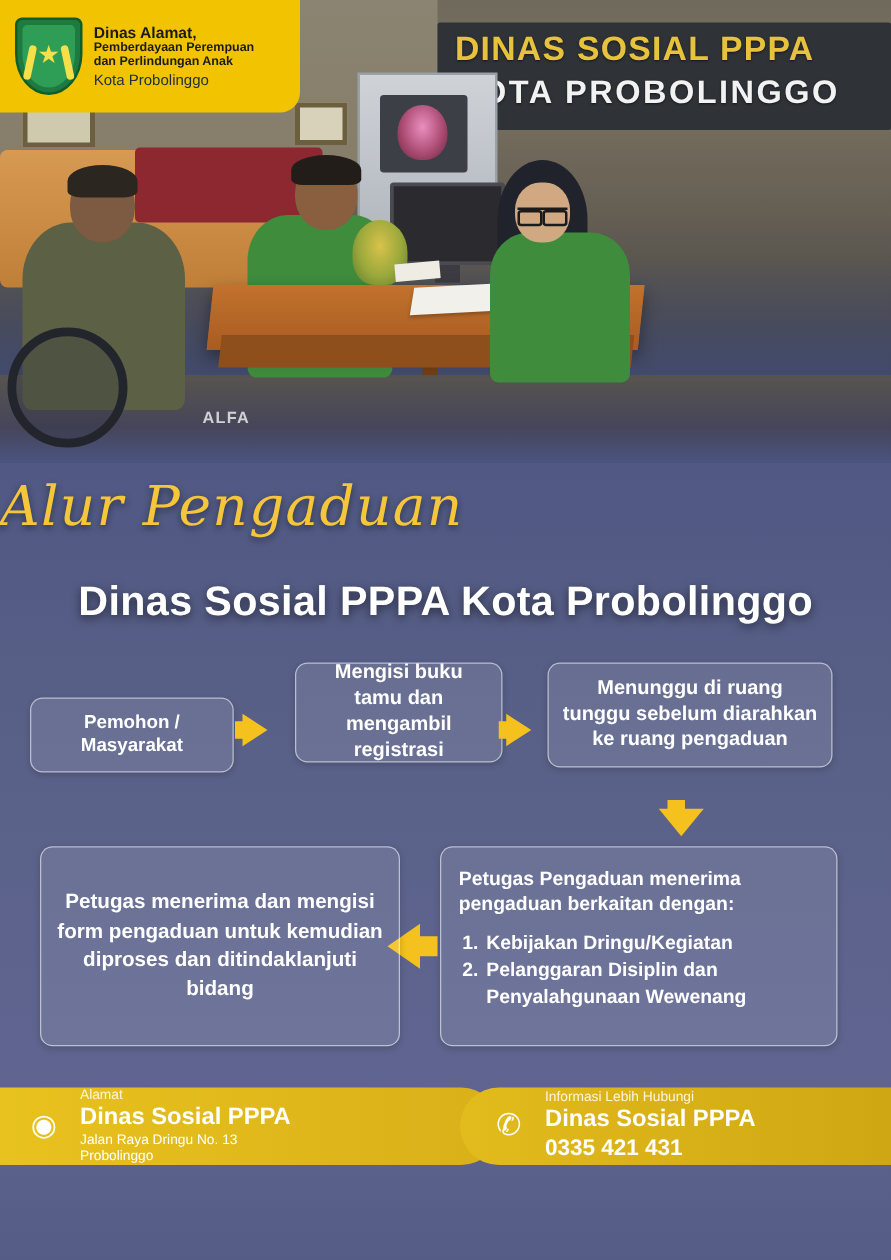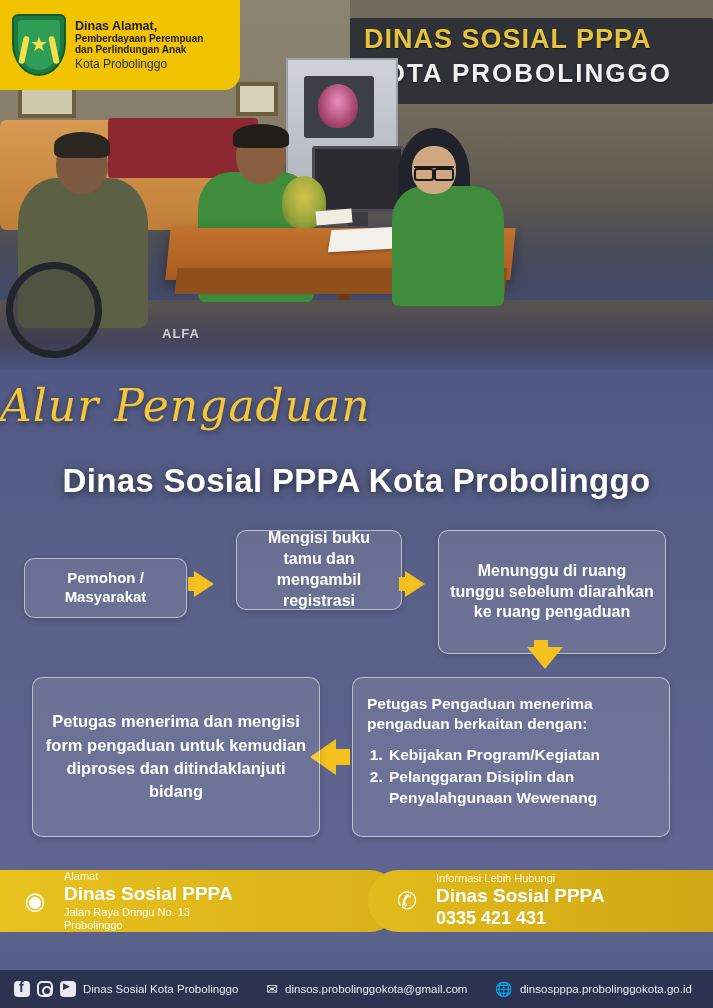--- a/index.html
+++ b/index.html
@@ -204,21 +204,21 @@
     border: 1.5px solid rgba(255,255,255,0.55);
     border-radius: 10px;
     color: #ffffff; font-weight: bold;
     display: flex; flex-direction: column; align-items: center; justify-content: center;
     text-align: center;
     padding: 8px 10px;
     box-shadow: 0 2px 6px rgba(0,0,0,.18);
   }
   #box1 { left: 24px; top: 33px; width: 163px; height: 60px; font-size: 15px; line-height: 1.25; }
   #box2 { left: 236px; top: 5px; width: 166px; height: 80px; font-size: 16px; line-height: 1.3; }
-  #box3 { left: 438px; top: 5px; width: 228px; height: 124px; font-size: 16px; line-height: 1.3; }
+  #box3 { left: 438px; top: 5px; width: 228px; height: 84px; font-size: 16px; line-height: 1.3; }
   #box4 {
     left: 352px; top: 152px; width: 318px; height: 160px;
     font-size: 15.5px; line-height: 1.32; align-items: flex-start; justify-content: flex-start;
     padding: 16px 14px; text-align: left;
   }
   #box5 { left: 32px; top: 152px; width: 288px; height: 160px; font-size: 16.5px; line-height: 1.42; }
   #box4 .b4head { display: block; width: 100%; }
   #box4 ol { margin: 10px 0 0 20px; padding: 0; }
   #box4 ol li { margin-bottom: 2px; padding-left: 2px; }
 
@@ -372,21 +372,21 @@
     <div class="arrow arrow-right" id="a2"></div>
 
     <div class="box" id="box3">Menunggu di ruang tunggu sebelum diarahkan ke ruang pengaduan</div>
 
     <div class="arrow-stem" id="a3s"></div>
     <div class="arrow arrow-down" id="a3"></div>
 
     <div class="box" id="box4">
       <span class="b4head">Petugas Pengaduan menerima pengaduan berkaitan dengan:</span>
       <ol>
-        <li>Kebijakan Program/Kegiatan</li>
+        <li>Kebijakan Dringu/Kegiatan</li>
         <li>Pelanggaran Disiplin dan Penyalahgunaan Wewenang</li>
       </ol>
     </div>
 
     <div class="arrow-stem" id="a4s"></div>
     <div class="arrow arrow-left" id="a4"></div>
 
     <div class="box" id="box5">Petugas menerima dan mengisi form pengaduan untuk kemudian diproses dan ditindaklanjuti bidang</div>
   </div>
 
@@ -403,27 +403,15 @@
 
     <div class="bar2" id="phone-bar">
       <span class="phone-icon">✆</span>
       <div class="f-text">
         <div class="lbl">Informasi Lebih Hubungi</div>
         <div class="big">Dinas Sosial PPPA</div>
         <div class="num">0335 421 431</div>
       </div>
     </div>
 
-    <div class="contact-bar">
-      <span class="soc fb"></span>
-      <span class="soc ig"></span>
-      <span class="soc yt"></span>
-      <span>Dinas Sosial Kota Probolinggo</span>
-      <span class="cdiv"></span>
-      <span class="mail-ic">✉</span>
-      <span>dinsos.probolinggokota@gmail.com</span>
-      <span class="cdiv"></span>
-      <span class="globe-ic">🌐</span>
-      <span>dinsospppa.probolinggokota.go.id</span>
-    </div>
   </div>
 
 </div>
 
 </body></html>

